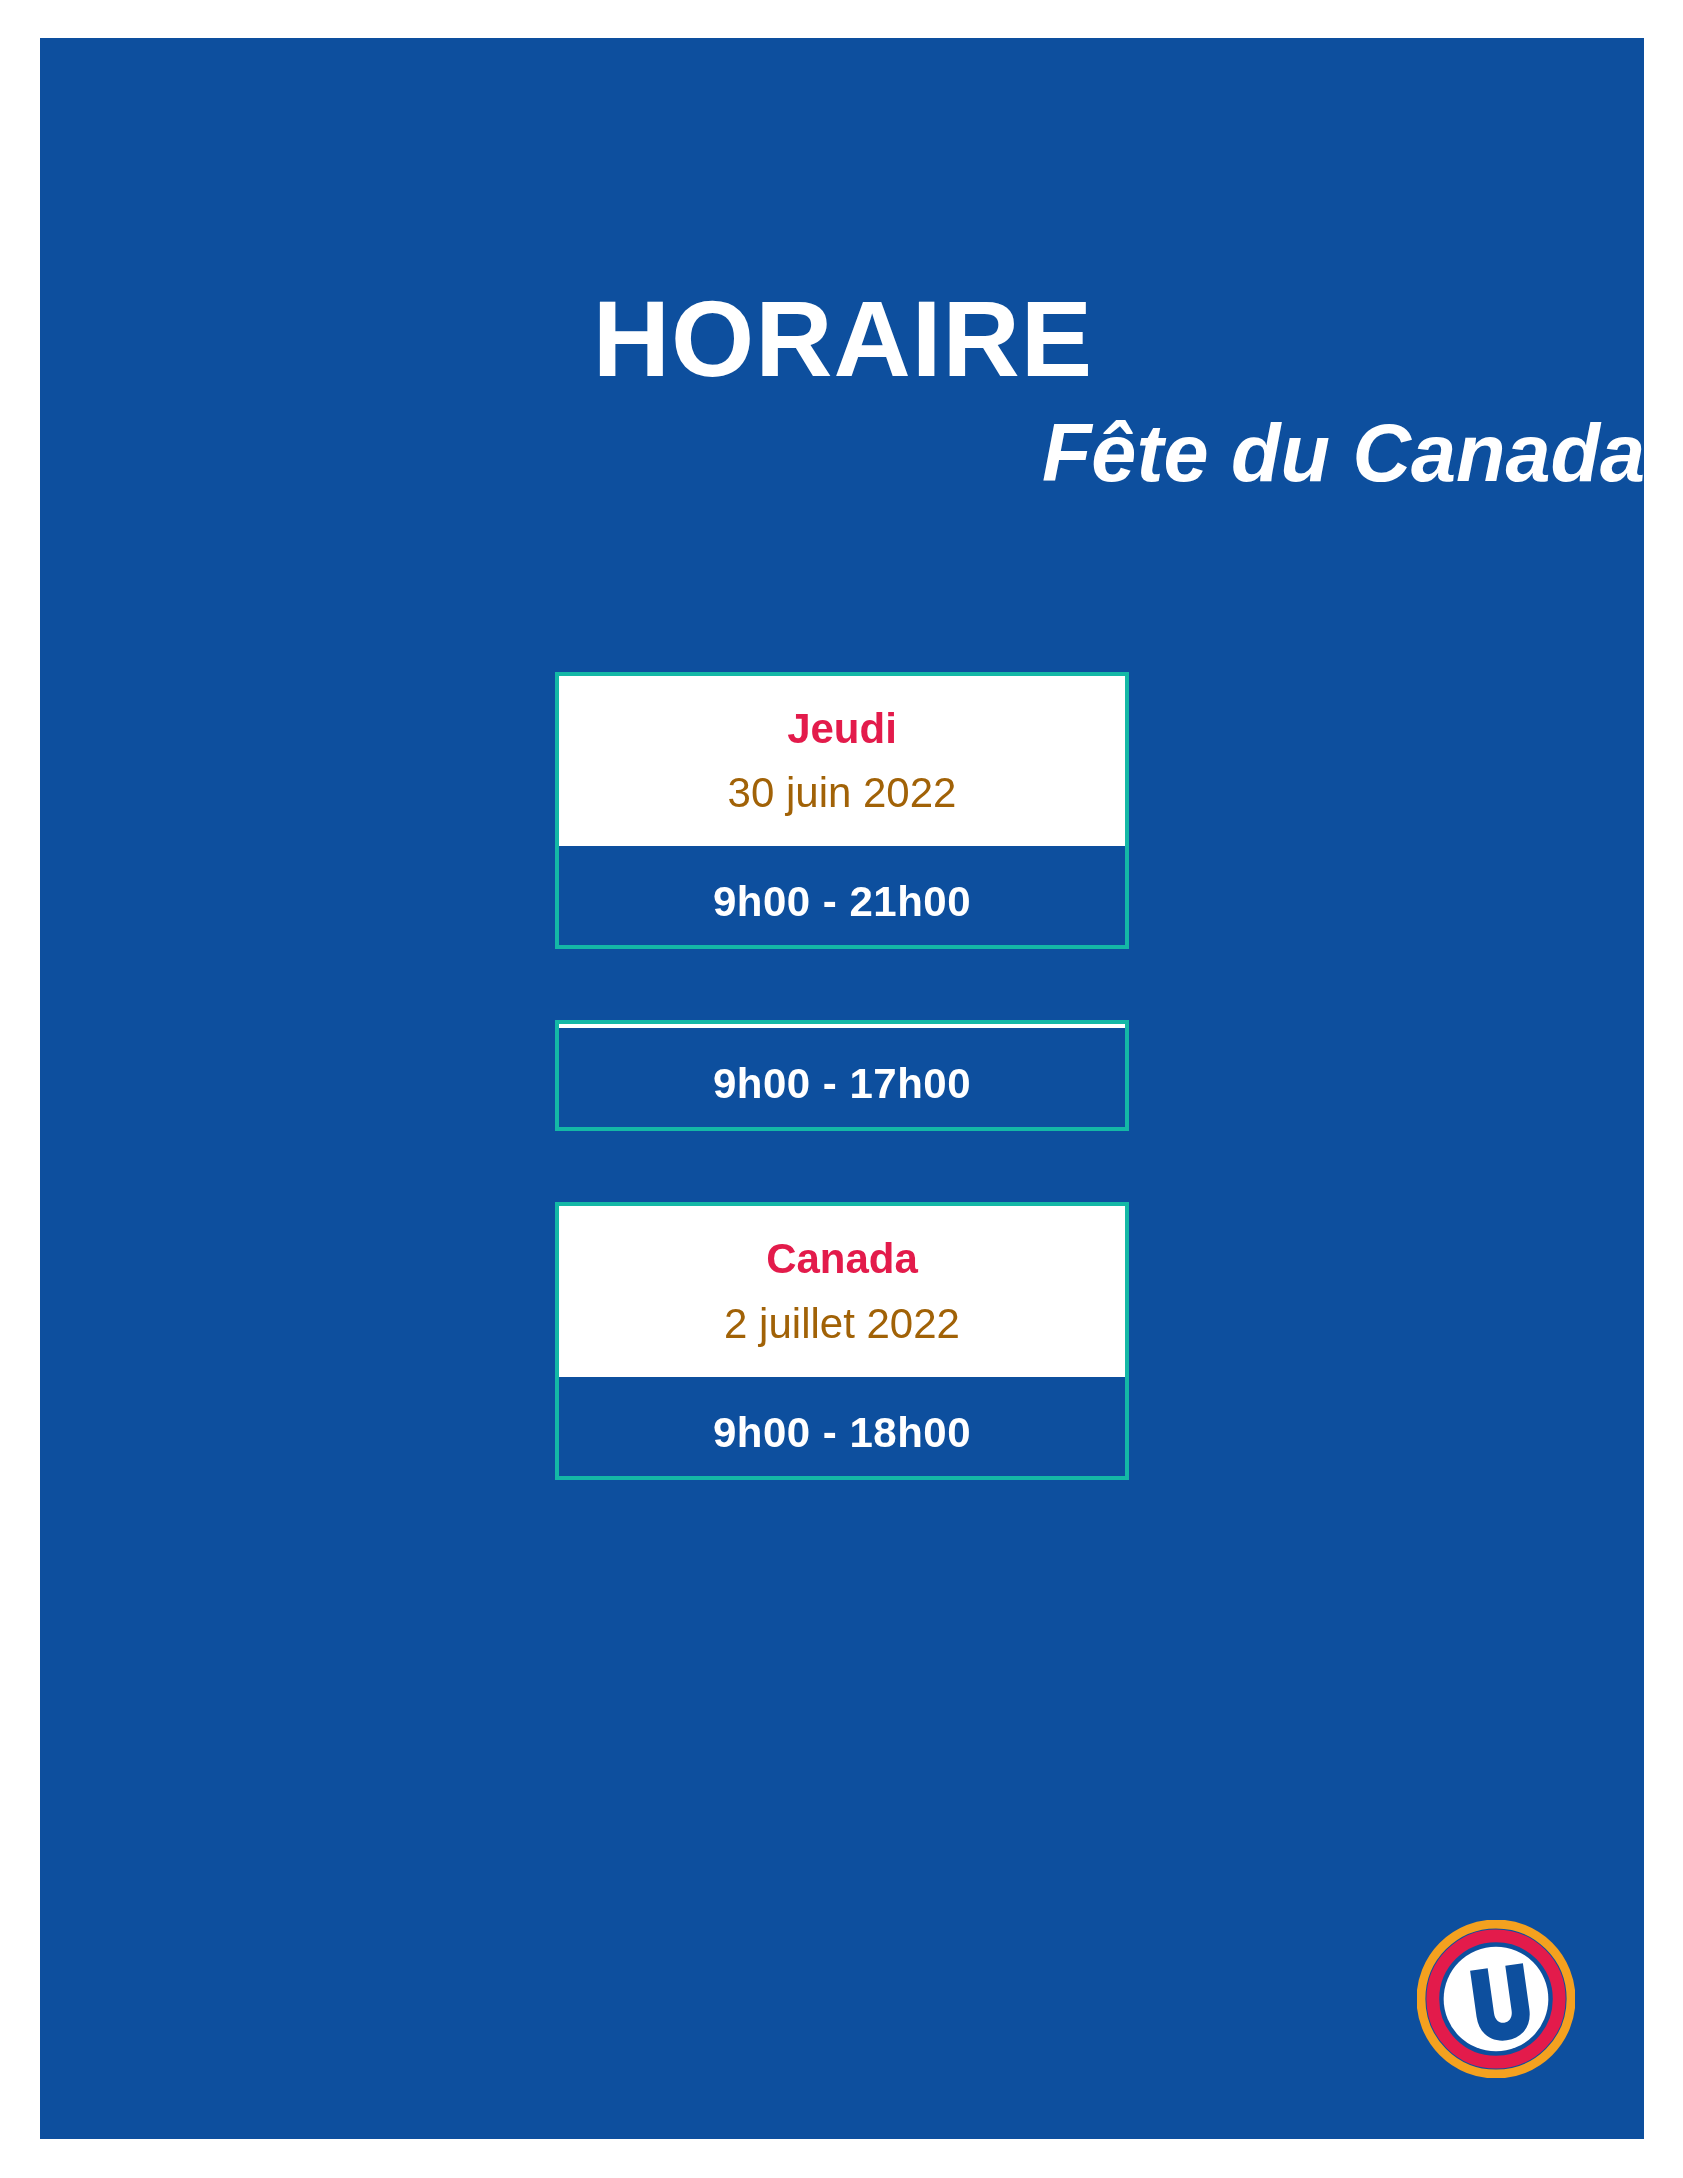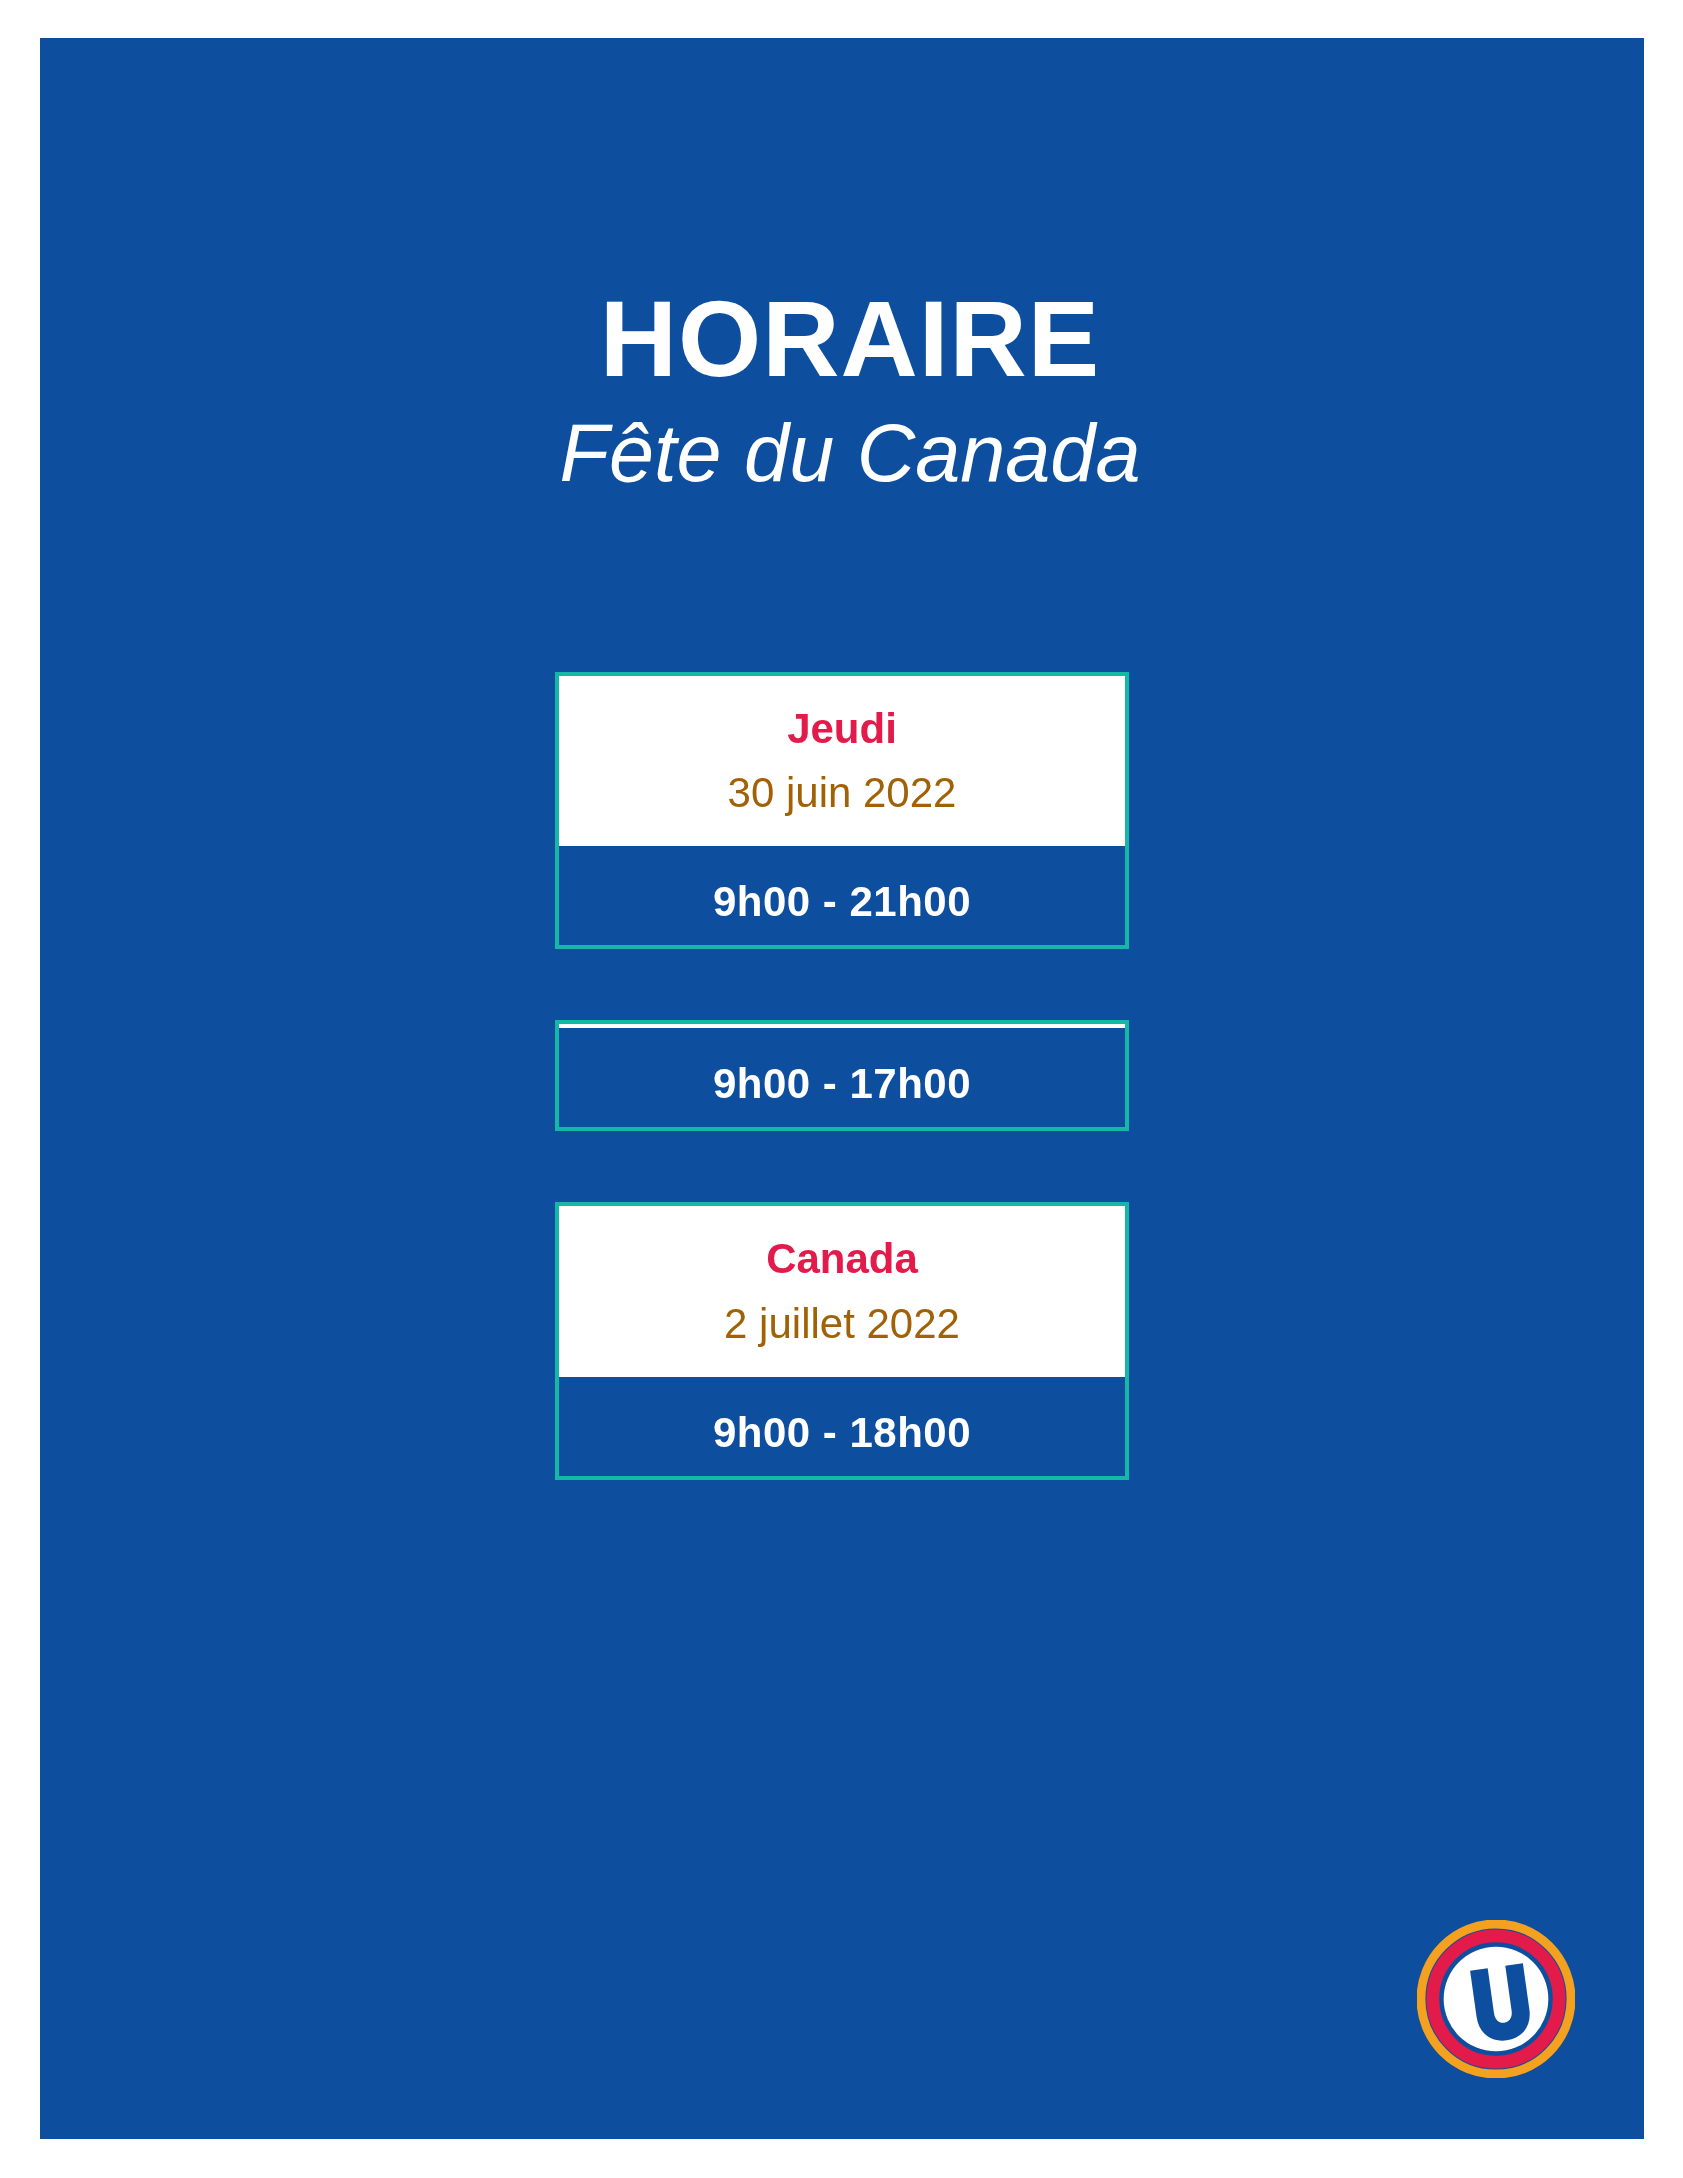--- a/index.html
+++ b/index.html
@@ -19,44 +19,45 @@
     left: 40px;
     top: 38px;
     width: 1604px;
     height: 2101px;
     background: #0d4f9e;
     box-sizing: border-box;
   }
 
   .header {
     position: absolute;
-    left: 8px;
+    left: 1px;
     top: 248px;
     width: 100%;
     text-align: center;
   }
 
   .title-main {
     color: #ffffff;
     font-size: 107px;
     font-weight: bold;
     letter-spacing: 1px;
     line-height: 1.0;
     margin: 0;
     font-family: "Liberation Sans", sans-serif;
   }
 
   .title-sub {
     color: #ffffff;
     font-size: 81px;
-    font-weight: normal;
+    font-weight: bold;
     font-style: italic;
     line-height: 1.15;
     margin: 14px 0 5px 0;
     font-family: "Liberation Sans", sans-serif;
+    text-align: right;
   }
 
   .cards {
     position: absolute;
     left: 0;
     top: 634px;
     width: 100%;
   }
 
   .card {

